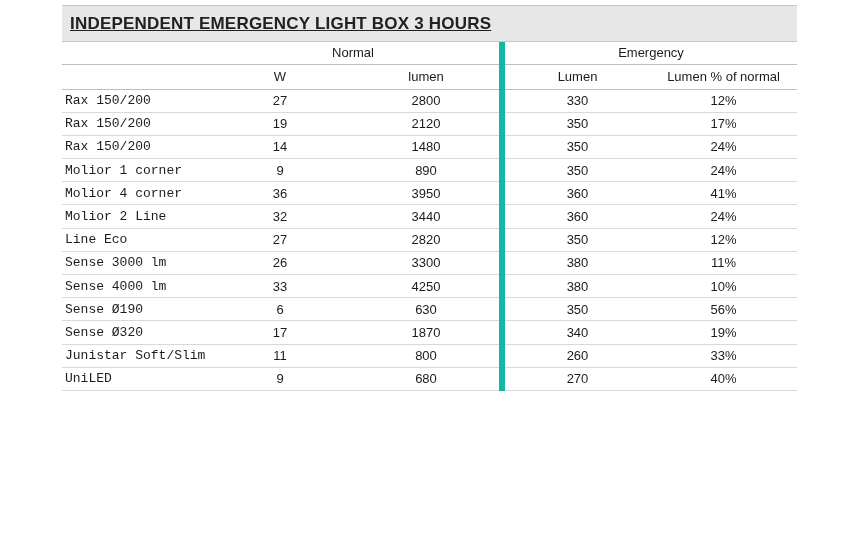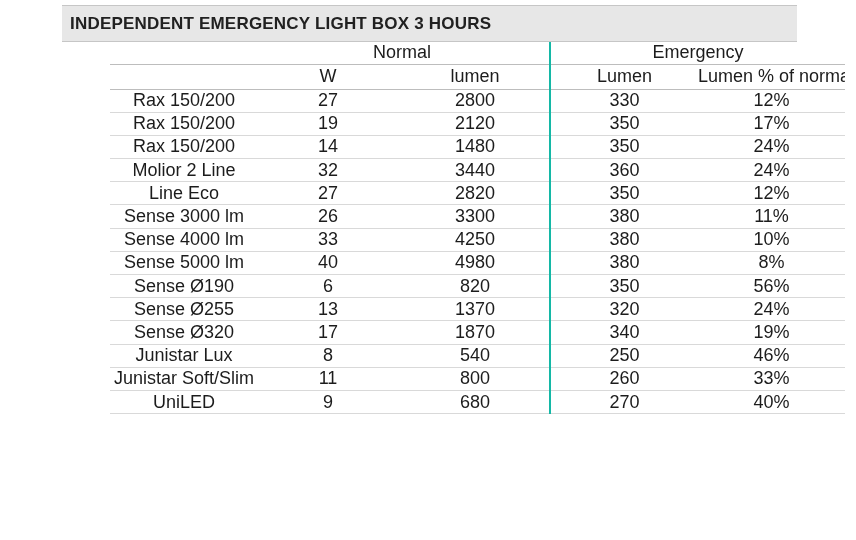--- a/index.html
+++ b/index.html
@@ -19,29 +19,29 @@
     background: #e7e7e7;
     border-top: 1px solid #c6c6c6;
     border-bottom: 1px solid #c6c6c6;
     font-size: 17px;
     font-weight: bold;
     color: #212121;
     line-height: 35px;
     padding-left: 8px;
     letter-spacing: 0.2px;
     white-space: nowrap;
+    text-decoration: underline;
   }
 
   table.data-table {
     width: 735px;
     border-collapse: collapse;
     table-layout: fixed;
-    font-size: 18px;
+    font-size: 13px;
     color: #1c1c1c;
-    margin-left: 48px;
   }
 
   col.c-name  { width: 145px; }
   col.c-w     { width: 146px; }
   col.c-lumen { width: 149px; }
   col.c-elum  { width: 148px; }
   col.c-epct  { width: 147px; }
 
   th, td {
     font-weight: normal;
@@ -60,26 +60,27 @@
     height: 25px;
     border-bottom: 1px solid #bdbdbd;
   }
 
   tbody td {
     height: 23.2px;
     border-bottom: 1px solid #d9d9d9;
   }
 
   .name-col {
-    text-align: center;
+    text-align: left;
     padding-left: 3px;
+    font-family: Liberation Mono, monospace;
   }
 
   .div-left {
-    border-left: 2px solid #14b8a6;
+    border-left: 6px solid #14b8a6;
   }
 </style>
 </head>
 <body>
 
 <div class="table-card">
 
   <div class="title-bar">INDEPENDENT EMERGENCY LIGHT BOX 3 HOURS</div>
 
   <table class="data-table">
@@ -120,20 +121,34 @@
           <td>17%</td>
         </tr>
         <tr>
           <td class="name-col">Rax 150/200</td>
           <td>14</td>
           <td>1480</td>
           <td class="div-left">350</td>
           <td>24%</td>
         </tr>
         <tr>
+          <td class="name-col">Molior 1 corner</td>
+          <td>9</td>
+          <td>890</td>
+          <td class="div-left">350</td>
+          <td>24%</td>
+        </tr>
+        <tr>
+          <td class="name-col">Molior 4 corner</td>
+          <td>36</td>
+          <td>3950</td>
+          <td class="div-left">360</td>
+          <td>41%</td>
+        </tr>
+        <tr>
           <td class="name-col">Molior 2 Line</td>
           <td>32</td>
           <td>3440</td>
           <td class="div-left">360</td>
           <td>24%</td>
         </tr>
         <tr>
           <td class="name-col">Line Eco</td>
           <td>27</td>
           <td>2820</td>
@@ -148,55 +163,34 @@
           <td>11%</td>
         </tr>
         <tr>
           <td class="name-col">Sense 4000 lm</td>
           <td>33</td>
           <td>4250</td>
           <td class="div-left">380</td>
           <td>10%</td>
         </tr>
         <tr>
-          <td class="name-col">Sense 5000 lm</td>
-          <td>40</td>
-          <td>4980</td>
-          <td class="div-left">380</td>
-          <td>8%</td>
-        </tr>
-        <tr>
           <td class="name-col">Sense Ø190</td>
           <td>6</td>
-          <td>820</td>
+          <td>630</td>
           <td class="div-left">350</td>
           <td>56%</td>
-        </tr>
-        <tr>
-          <td class="name-col">Sense Ø255</td>
-          <td>13</td>
-          <td>1370</td>
-          <td class="div-left">320</td>
-          <td>24%</td>
         </tr>
         <tr>
           <td class="name-col">Sense Ø320</td>
           <td>17</td>
           <td>1870</td>
           <td class="div-left">340</td>
           <td>19%</td>
         </tr>
         <tr>
-          <td class="name-col">Junistar Lux</td>
-          <td>8</td>
-          <td>540</td>
-          <td class="div-left">250</td>
-          <td>46%</td>
-        </tr>
-        <tr>
           <td class="name-col">Junistar Soft/Slim</td>
           <td>11</td>
           <td>800</td>
           <td class="div-left">260</td>
           <td>33%</td>
         </tr>
         <tr>
           <td class="name-col">UniLED</td>
           <td>9</td>
           <td>680</td>

